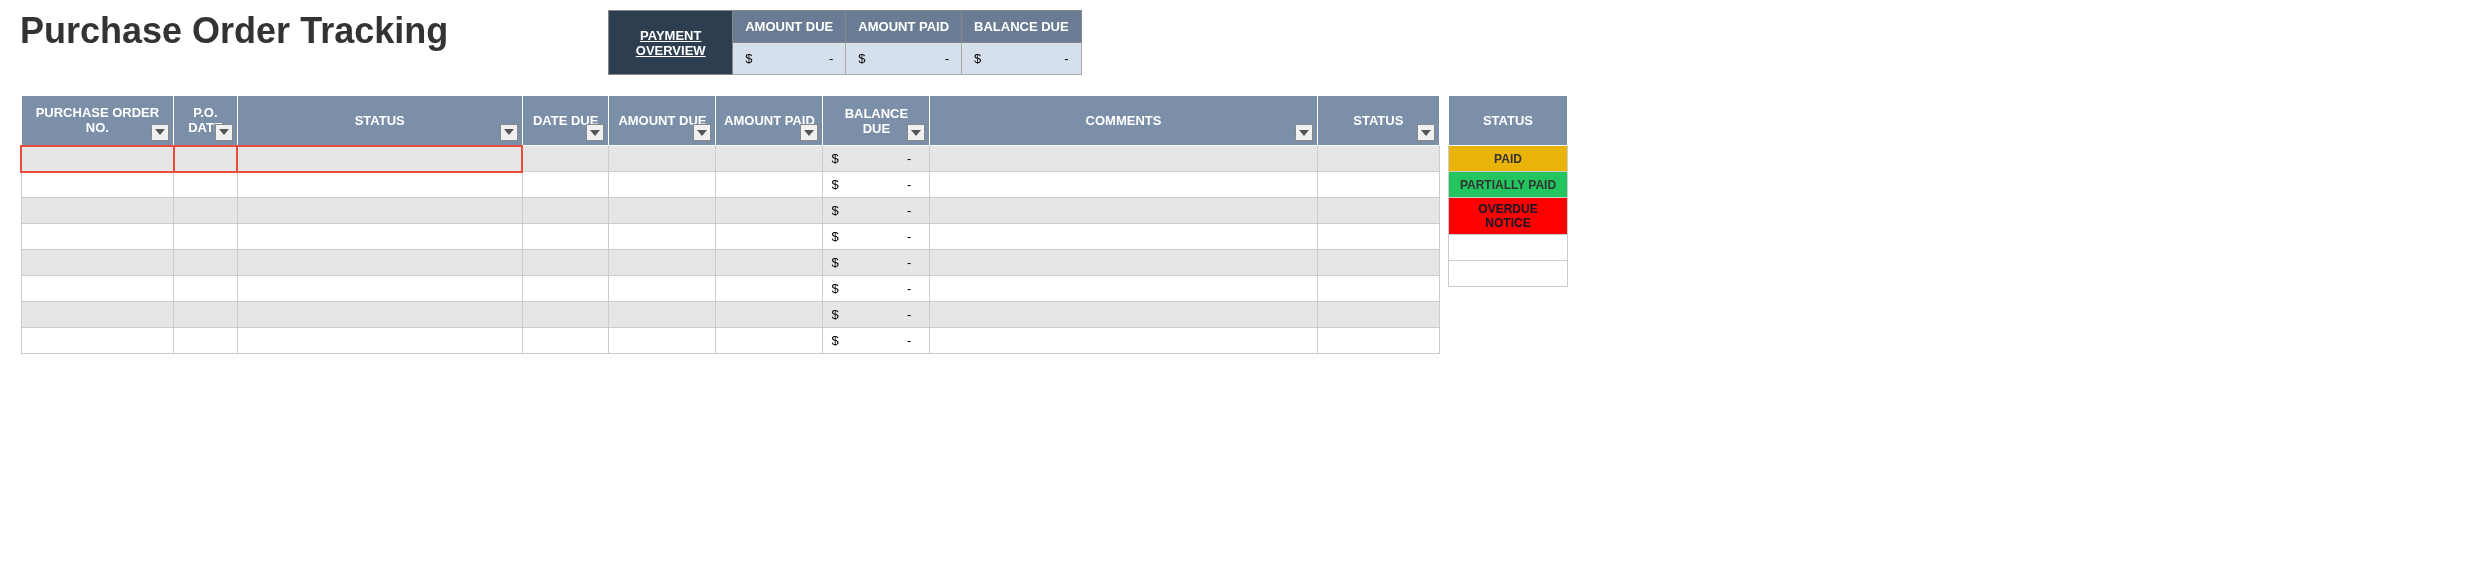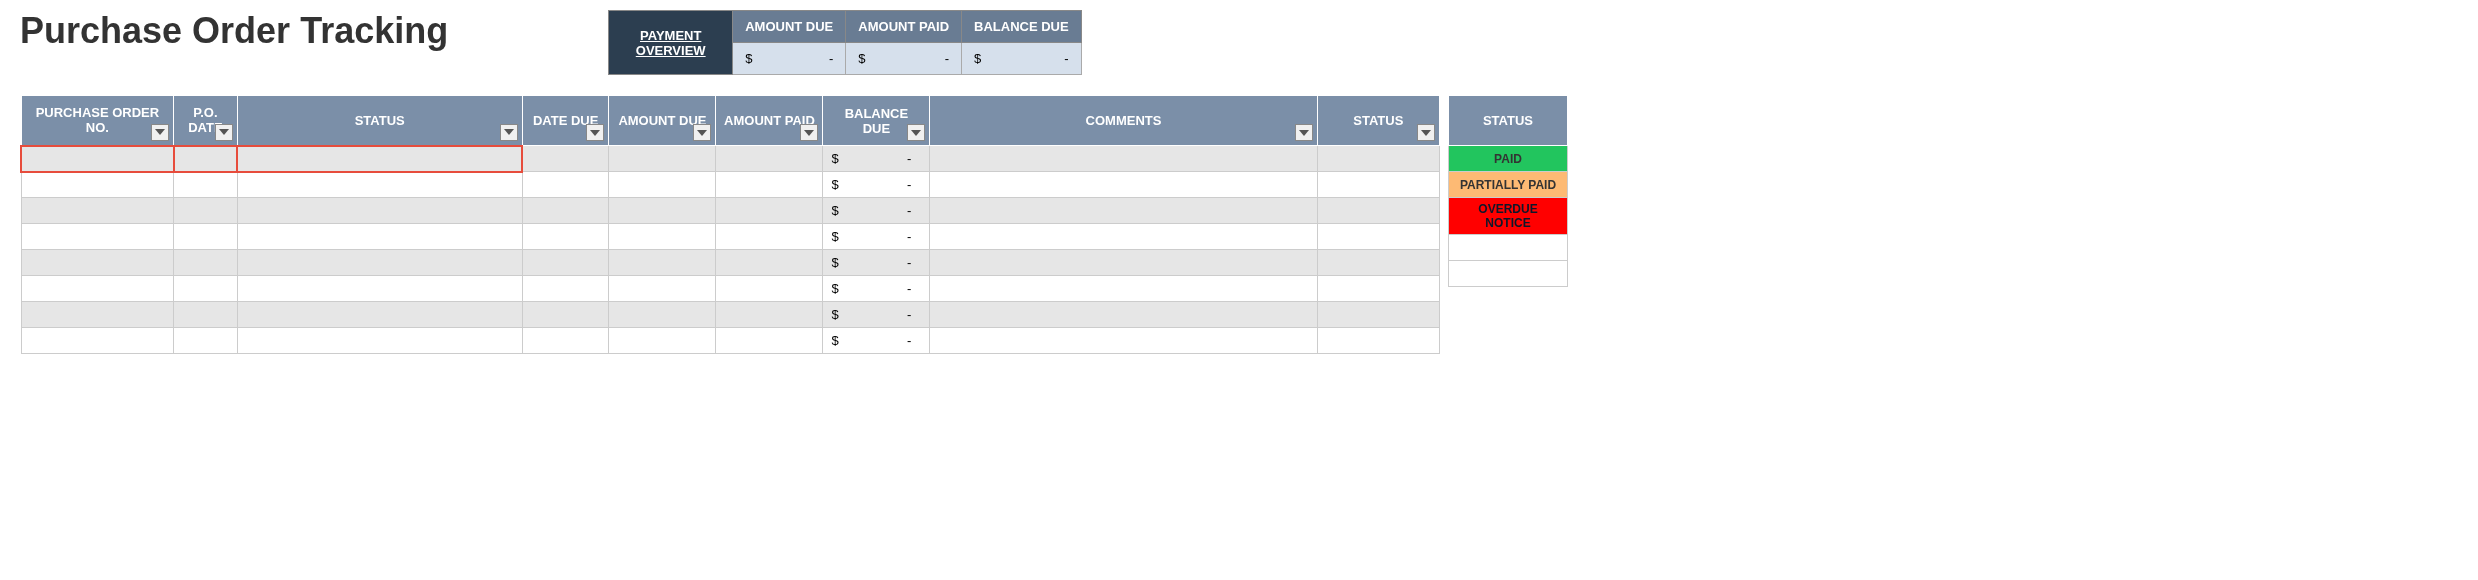--- a/index.html
+++ b/index.html
@@ -124,22 +124,22 @@
       vertical-align: middle;
     }
     .status-legend td {
       border: 1px solid #ccc;
       padding: 4px 6px;
       height: 26px;
       text-align: center;
       font-size: 12px;
       font-weight: bold;
     }
-    .status-paid { background: #22c55e; color: #333; }
-    .status-partial { background: #fdba74; color: #333; }
+    .status-paid { background: #eab308; color: #333; }
+    .status-partial { background: #22c55e; color: #333; }
     .status-overdue { background: #ff0000; color: #0f172a; }
     .status-blank { background: #fff; }
   </style>
 </head>
 <body>
 
 <div class="header-row">
   <div class="title">Purchase Order Tracking</div>
   <table class="overview-table">
     <tbody>

